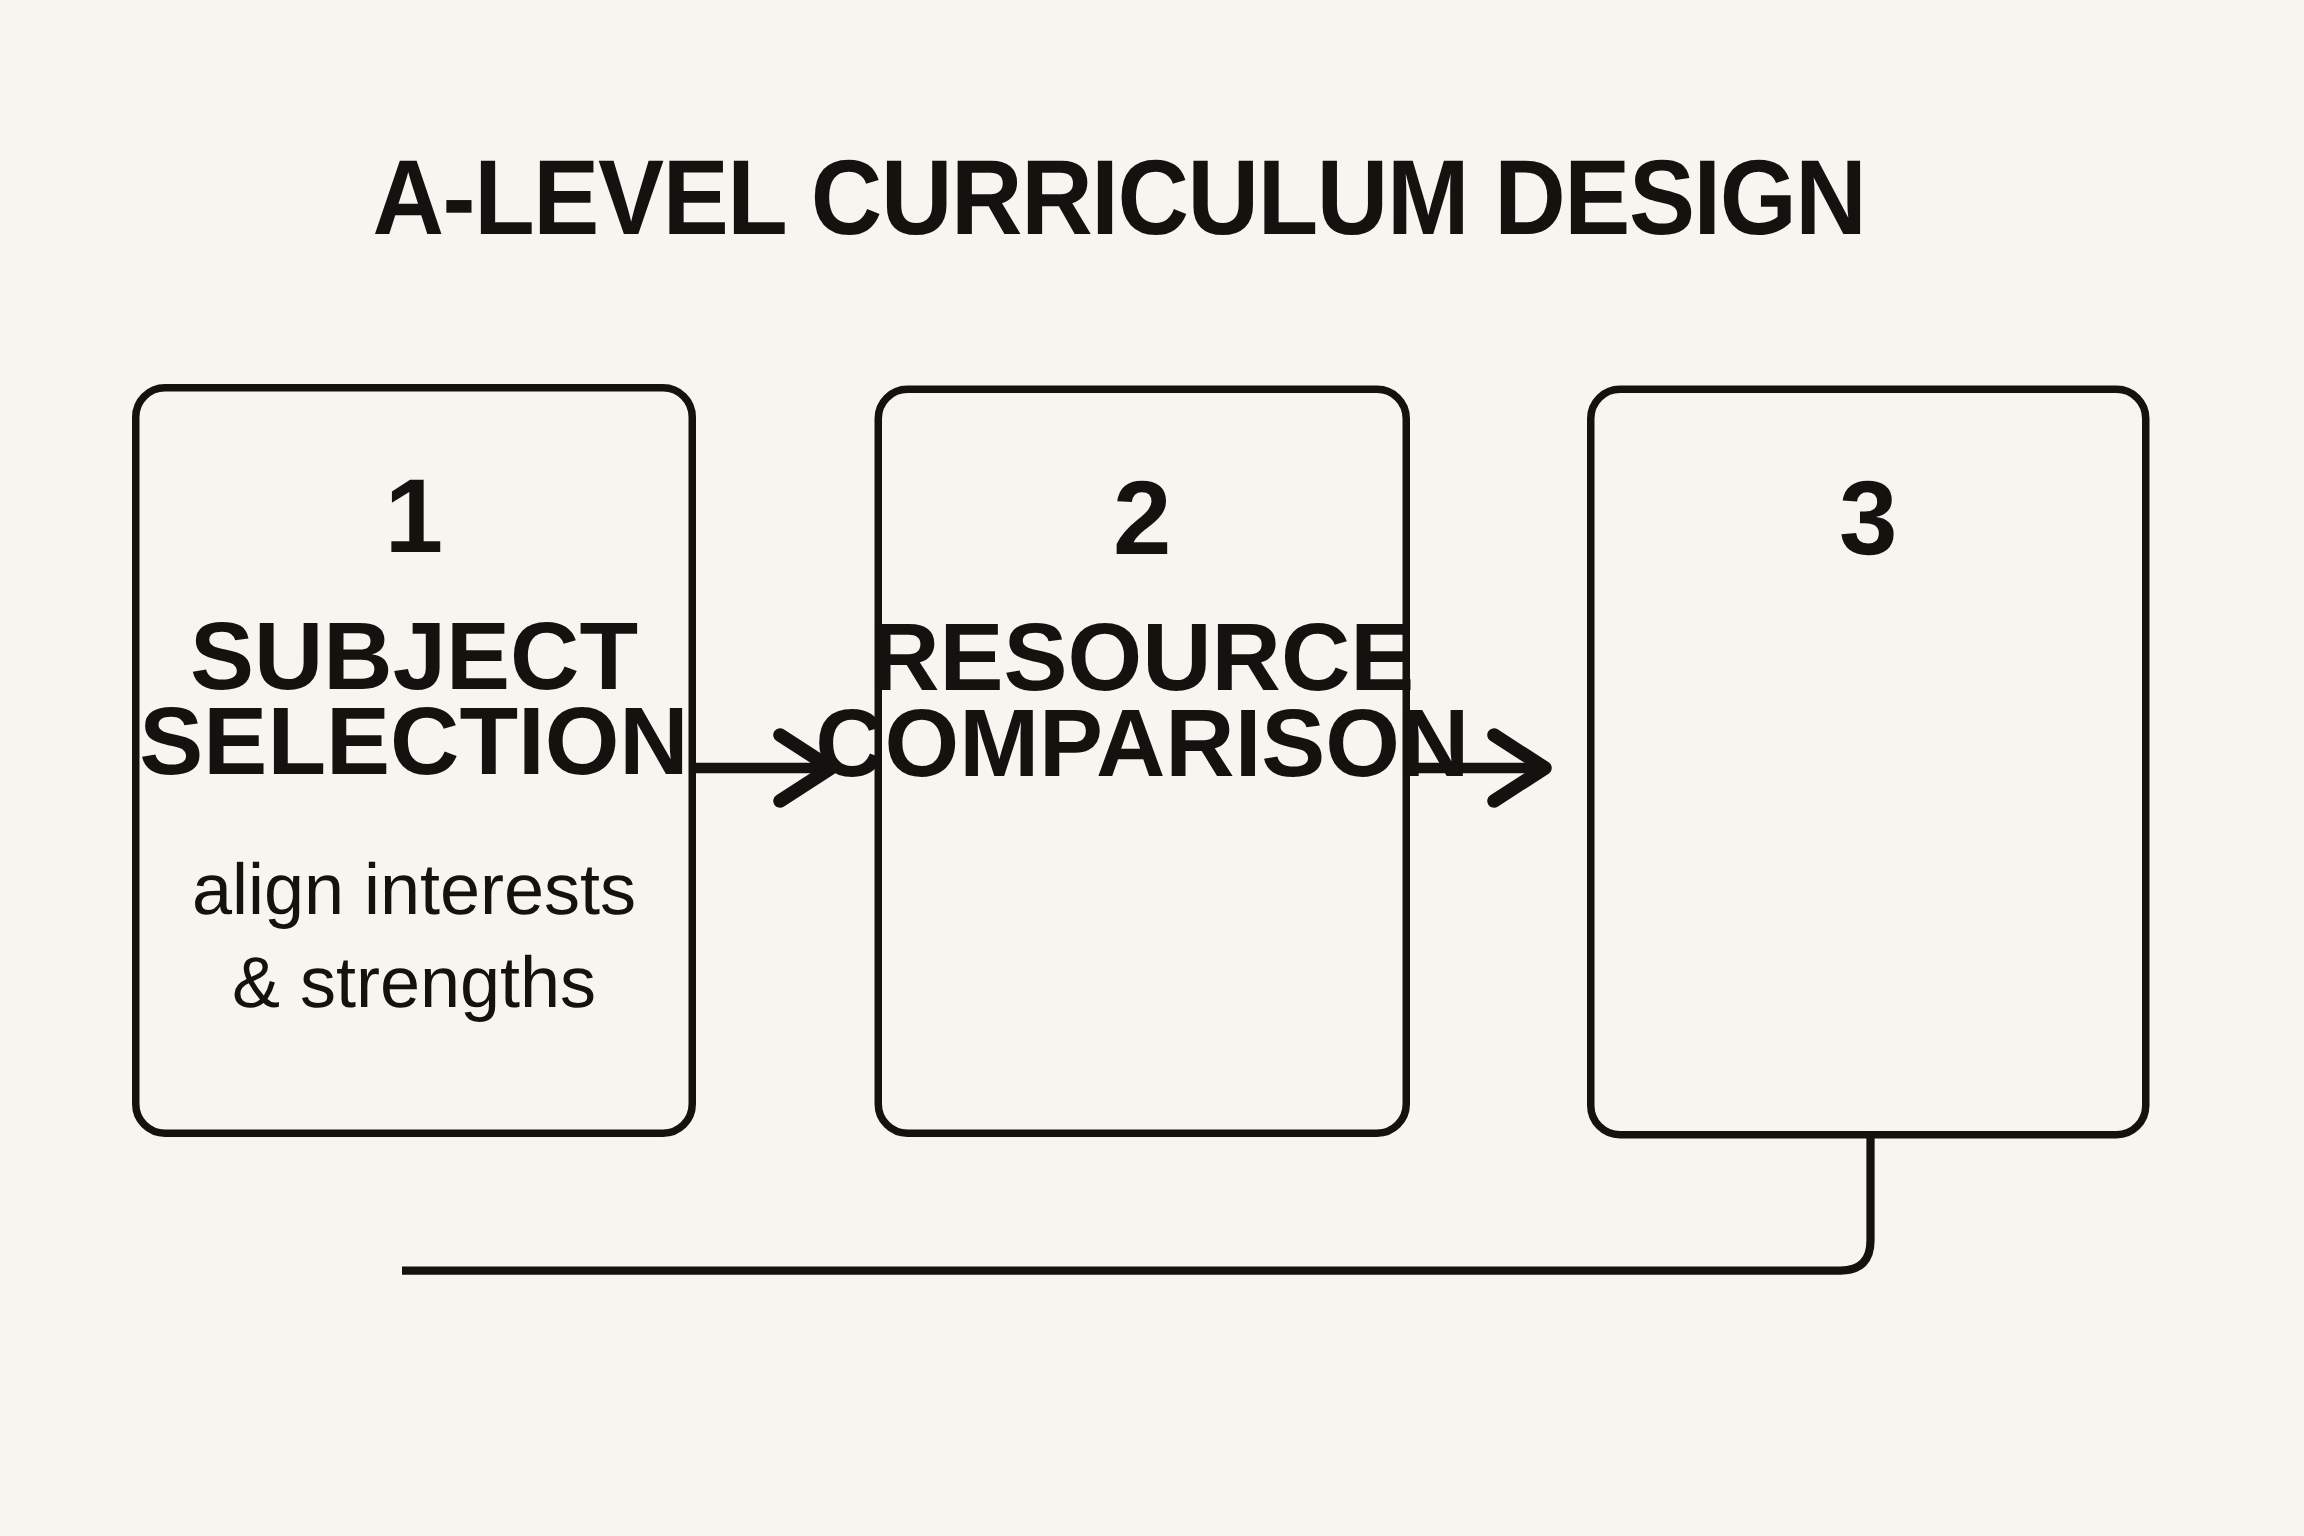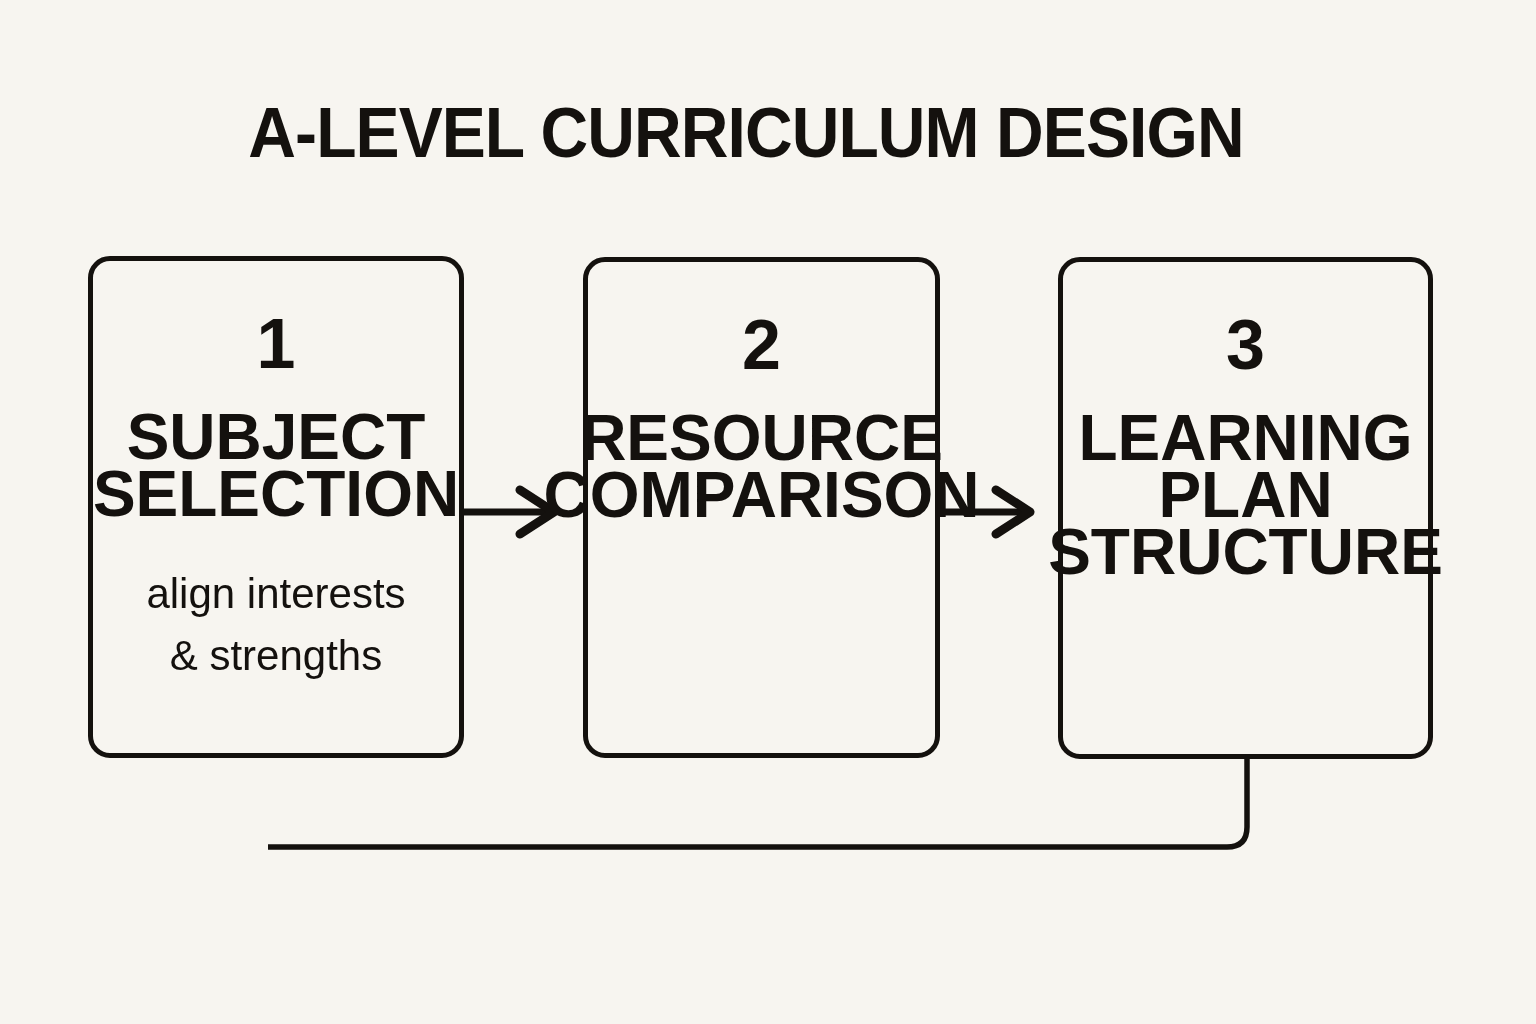--- a/index.html
+++ b/index.html
@@ -50,21 +50,21 @@
   .head {
     margin: 30px 0 0 0;
     font-size: 64px;
     font-weight: 700;
     line-height: 57px;
     letter-spacing: 0;
     white-space: pre-line;
   }
   .desc {
     margin: 40px 0 0 0;
-    font-size: 42px;
+    font-size: 48px;
     font-weight: 400;
     line-height: 62px;
     white-space: pre-line;
   }
   .arrow {
     position: absolute;
     top: 480px;
     width: 100px;
     height: 64px;
   }
@@ -105,22 +105,19 @@
 COMPARISON</h2>
   </section>
 
   <svg class="arrow a2" viewBox="0 0 100 64" aria-hidden="true">
     <path d="M 0 32 H 84" fill="none" stroke="var(--ink)" stroke-width="7" stroke-linecap="butt"></path>
     <path d="M 58 10 L 92 32 L 58 54" fill="none" stroke="var(--ink)" stroke-width="9" stroke-linecap="round" stroke-linejoin="round"></path>
   </svg>
 
   <section class="step box3">
     <div class="num">3</div>
-    <h2 class="head">LEARNING
-PLAN
-STRUCTURE</h2>
   </section>
 
   <svg class="connector" viewBox="0 0 990 100" aria-hidden="true">
     <path d="M 982 0 L 982 70 Q 982 90 962 90 L 3 90" fill="none" stroke="var(--ink)" stroke-width="5.5" stroke-linecap="butt"></path>
   </svg>
 
 </div>
 
 </body></html>

